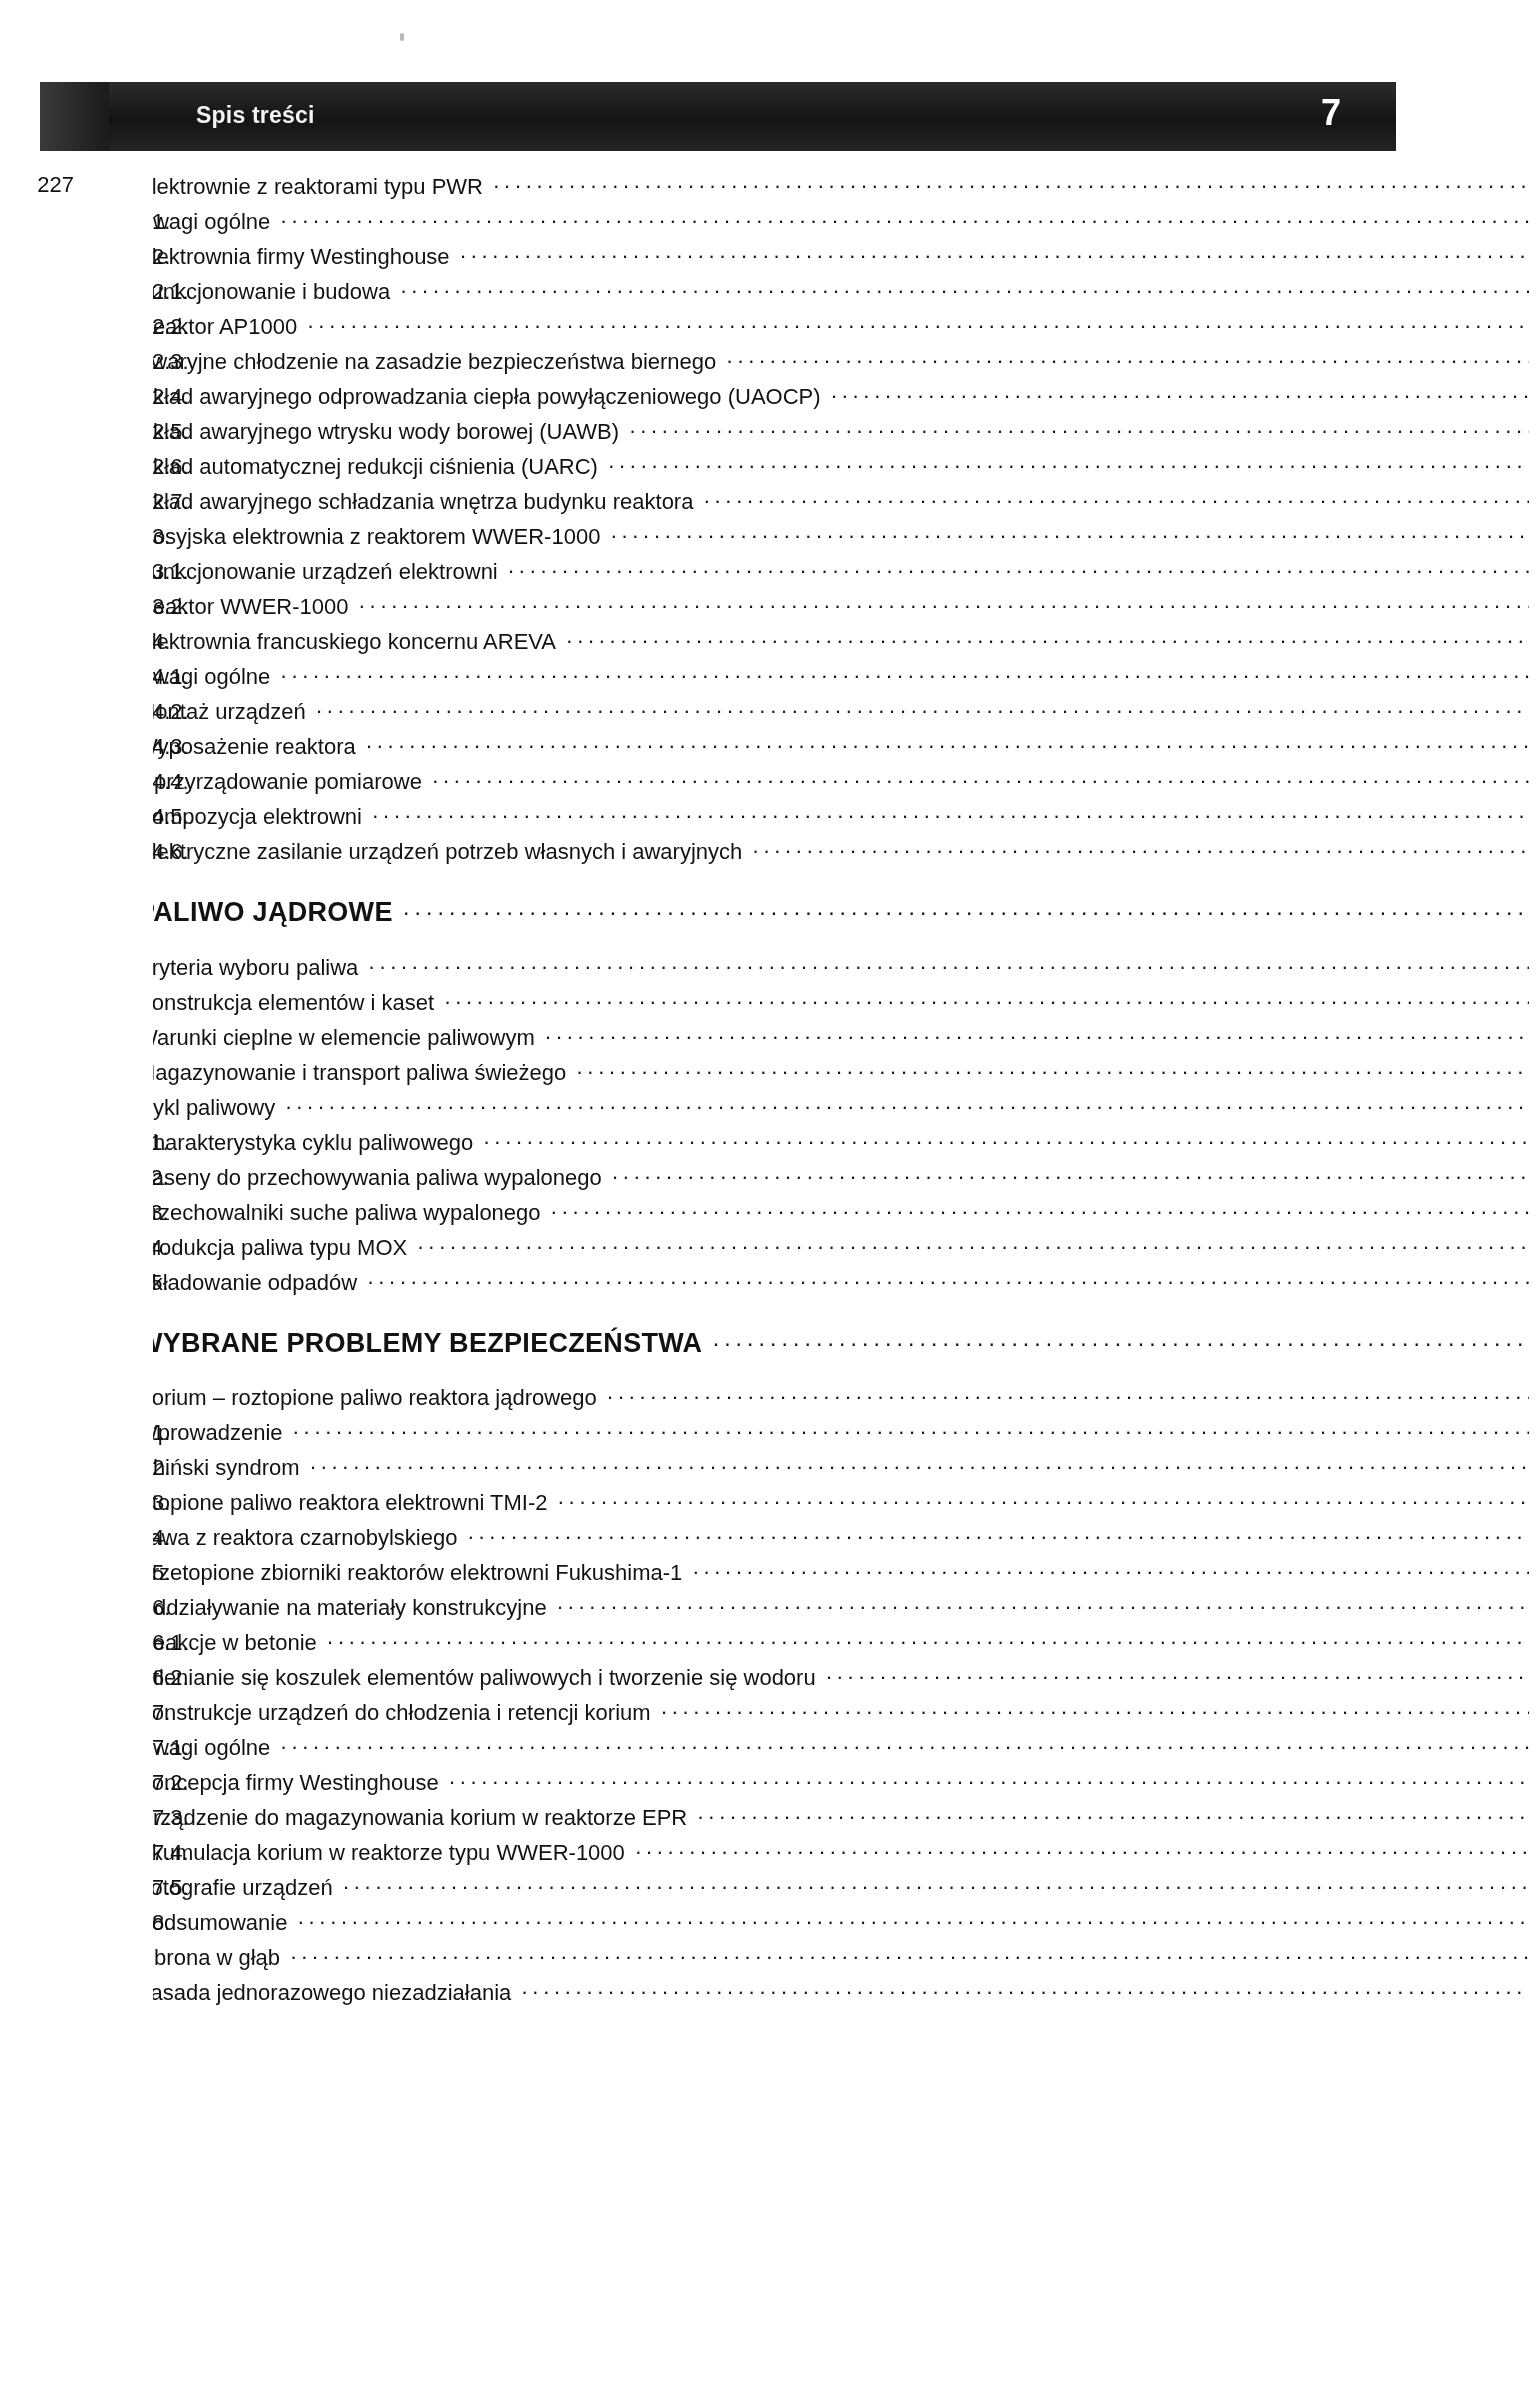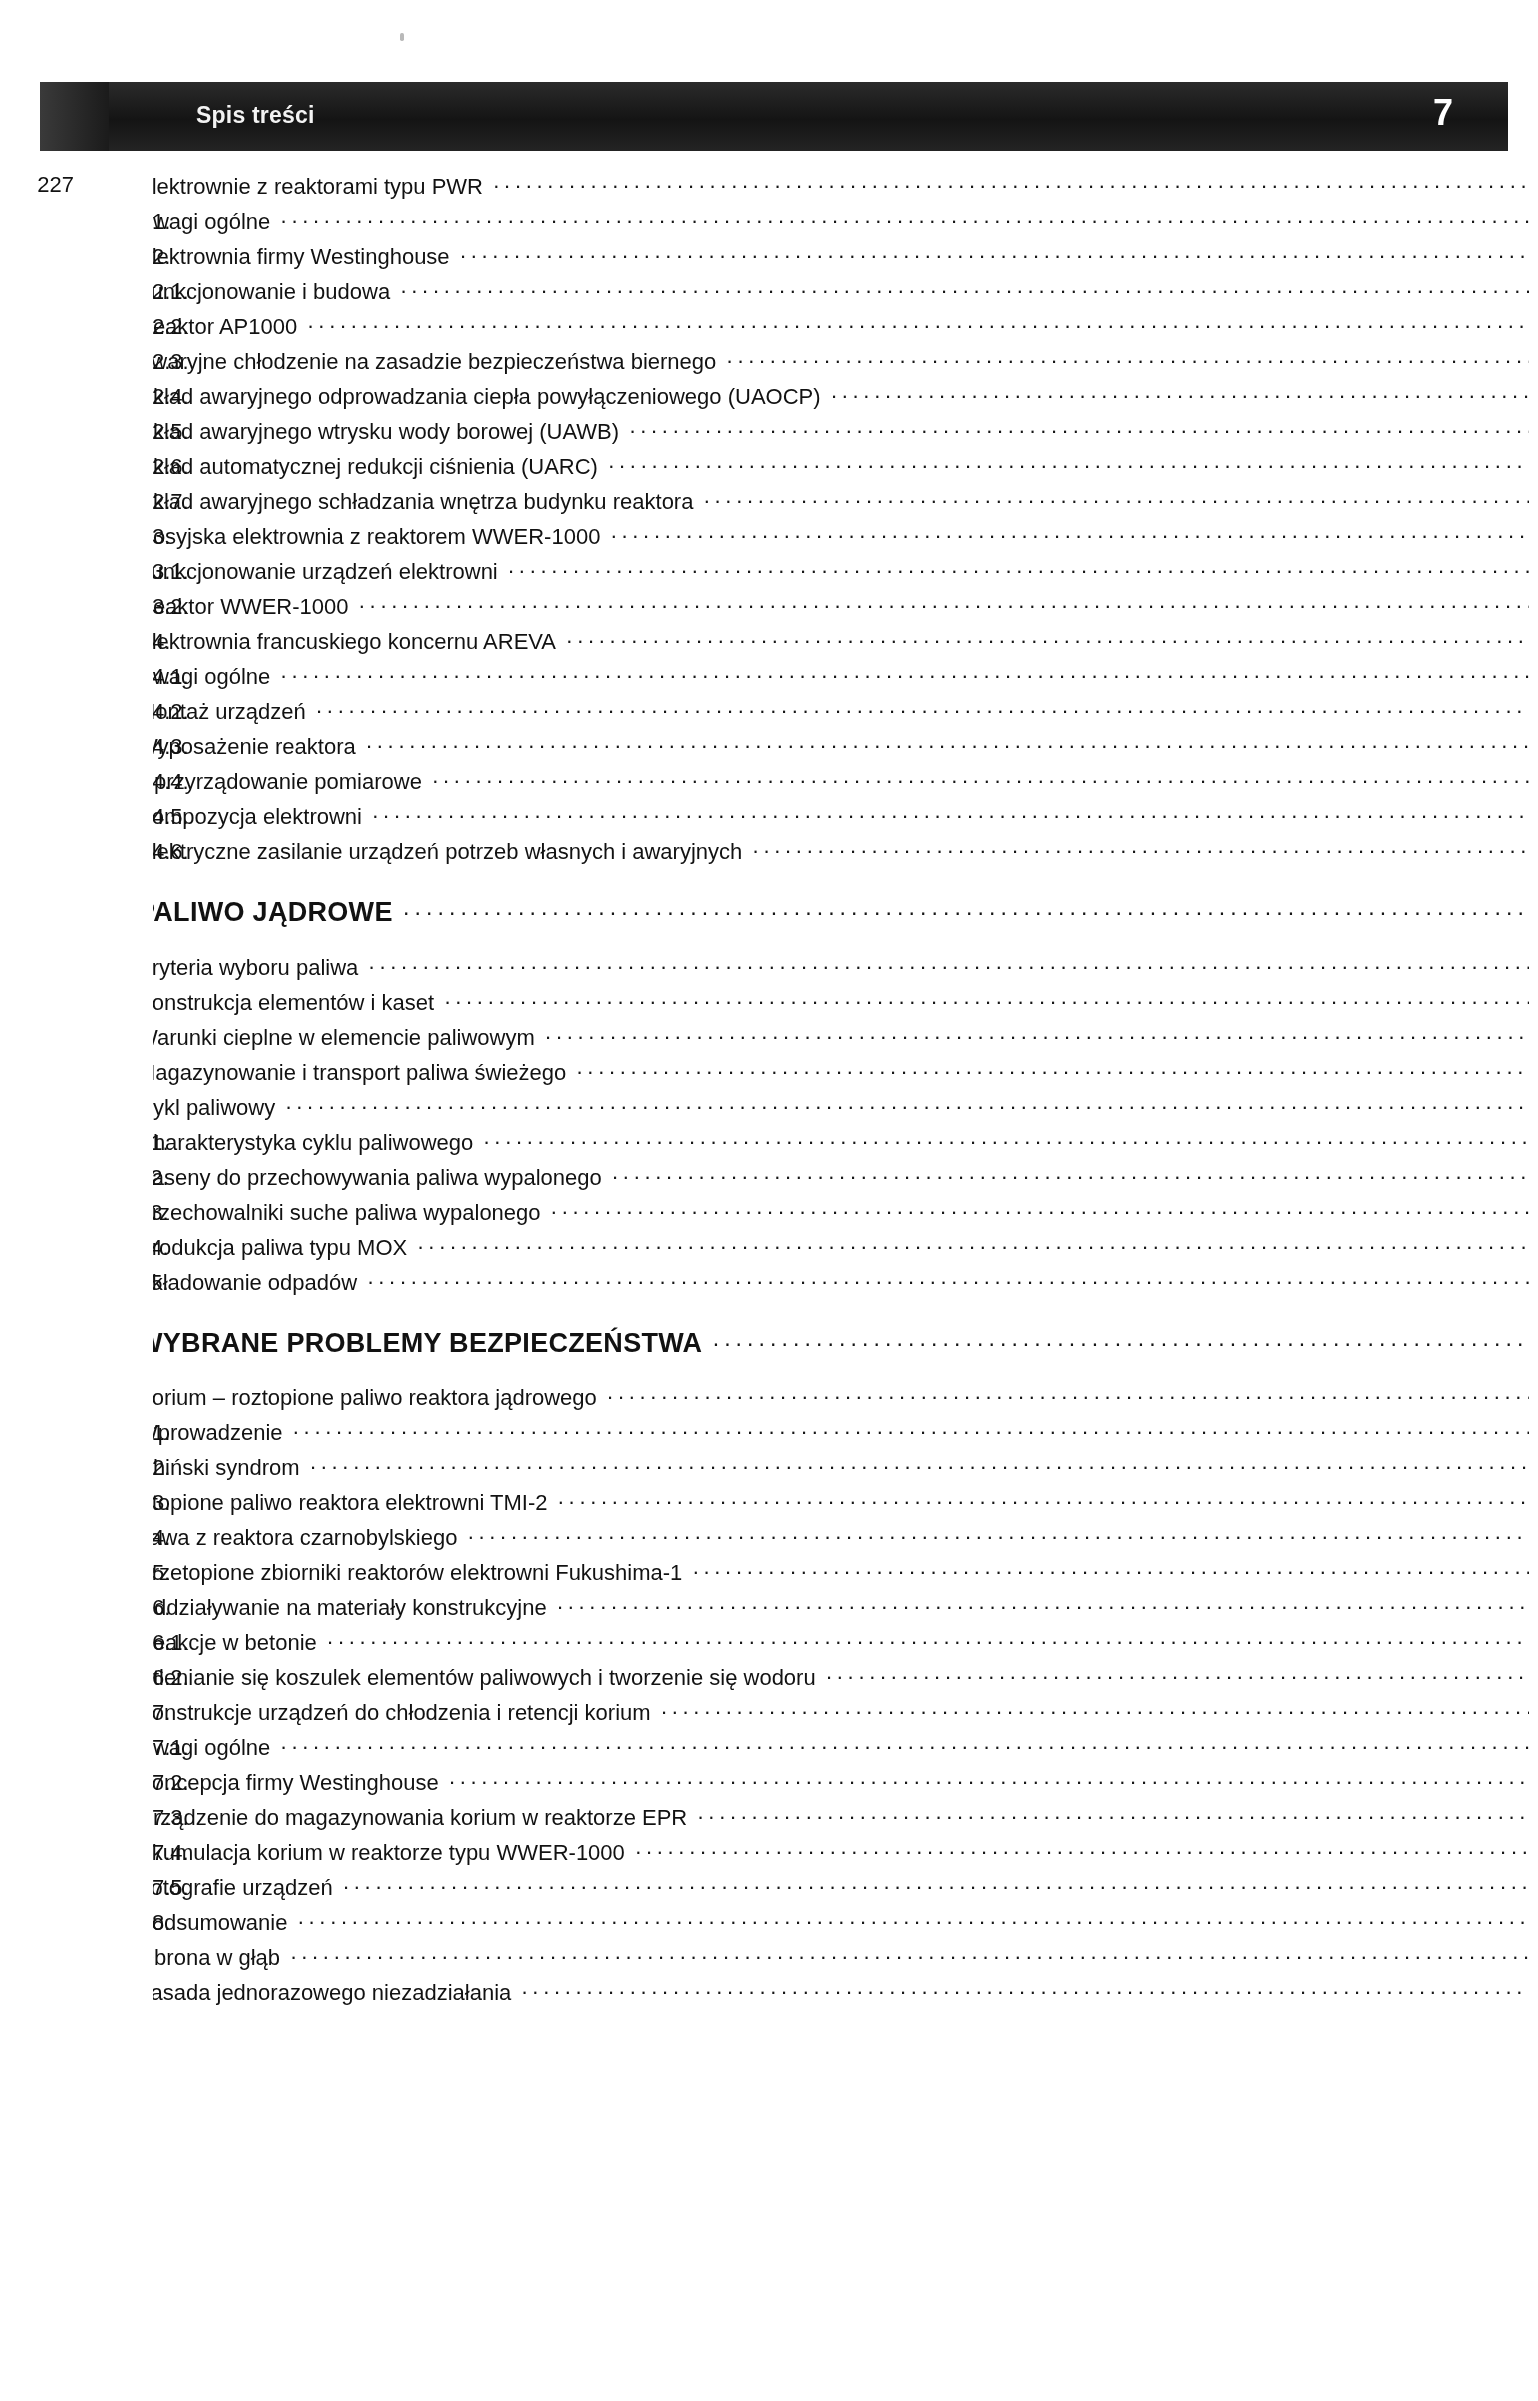--- a/index.html
+++ b/index.html
@@ -31,21 +31,21 @@
     height: 7.7px;
     background: #b9b9b9;
     border-radius: 1.7px;
   }
 
   
   .header-band {
     position: absolute;
     left: 40px;
     top: 82px;
-    width: 1468px;
+    width: 1356px;
     height: 69px;
     background: #1d1d1d;
     background: linear-gradient(180deg,#2b2b2b 0%,#141414 55%,#242424 100%);
   }
   .header-band .band-left-fade {
     position: absolute;
     left: 0; top: 0; width: 69px; height: 100%;
     background: linear-gradient(90deg,#3a3a3a 0%,#1b1b1b 100%);
   }
   .header-title {

